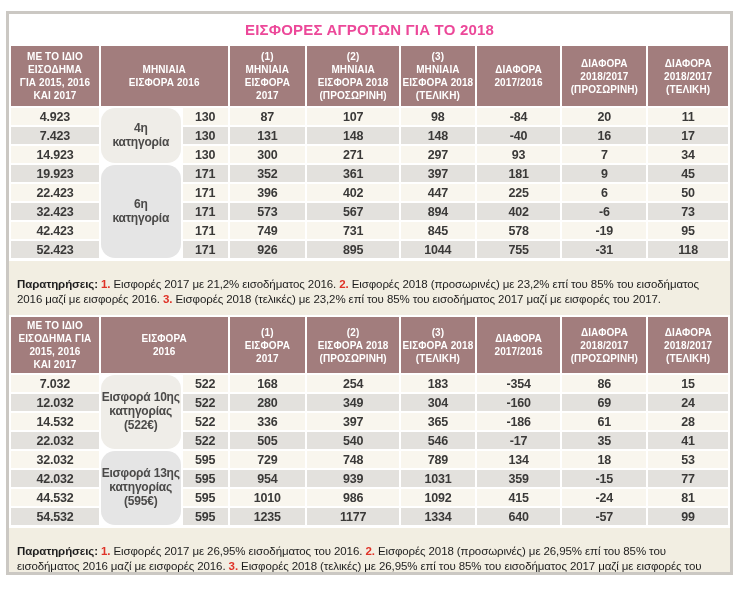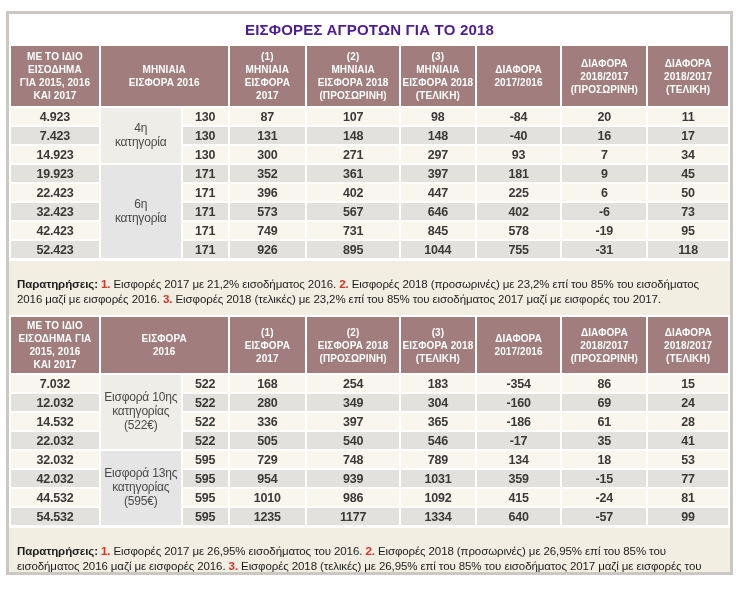--- a/index.html
+++ b/index.html
@@ -6,21 +6,21 @@
   body {
     width:755px; height:599px; background:#ffffff; position:relative;
     font-family:"Liberation Sans", sans-serif; -webkit-font-smoothing:antialiased;
   }
   .frame {
     position:absolute; left:6px; top:11px; width:721px; height:558px;
     border:3px solid #cbc8c3; background:#ffffff; overflow:hidden;
   }
   .panel-title {
     display:flex; align-items:center; justify-content:center;
-    font-weight:bold; font-size:15px; color:#4c1d95; letter-spacing:0.2px;
+    font-weight:bold; font-size:15px; color:#ec4899; letter-spacing:0.2px;
     background:#ffffff;
   }
   .panel-title.first { height:30px; }
   .panel-title.second { height:25px; }
   table {
     border-collapse:separate; border-spacing:2px; width:100%;
     table-layout:fixed; background:#ffffff;
   }
   th {
     background:#a27d7d; color:#ffffff; font-size:10px; font-weight:bold;
@@ -30,21 +30,21 @@
   #t0 th { height:56px; }
   #t1 th { height:48px; }
   td {
     text-align:center; vertical-align:middle; height:17px; padding:0;
     color:#3a3938; font-size:12.5px; font-weight:bold; letter-spacing:-0.2px;
   }
   td.row-light { background:#f9f6ee; }
   td.row-dark  { background:#e3e1dd; }
   td.cat {
     white-space:pre-line; font-size:12px; line-height:1.15;
-    font-weight:normal; color:#4b4a49;
+    font-weight:bold; color:#4b4a49;border-radius:14px;
   }
   td.cat-light { background:#efede8; }
   td.cat-dark  { background:#e5e5e5; }
   .notes {
     background:#f2eee2; padding:16px 8px 5px 8px;
     font-size:11.5px; line-height:1.28; color:#1d1d1d; letter-spacing:-0.1px;
   }
   .notes.first { min-height:33px; margin-top:1px; }
   .notes.second { min-height:48px; margin-top:1px; }
   .seg-bold { font-weight:bold; }
@@ -153,21 +153,21 @@
           <td class="row-light">447</td>
           <td class="row-light">225</td>
           <td class="row-light">6</td>
           <td class="row-light">50</td>
         </tr>
         <tr>
           <td class="row-dark">32.423</td>
           <td class="row-dark">171</td>
           <td class="row-dark">573</td>
           <td class="row-dark">567</td>
-          <td class="row-dark">646</td>
+          <td class="row-dark">894</td>
           <td class="row-dark">402</td>
           <td class="row-dark">-6</td>
           <td class="row-dark">73</td>
         </tr>
         <tr>
           <td class="row-light">42.423</td>
           <td class="row-light">171</td>
           <td class="row-light">749</td>
           <td class="row-light">731</td>
           <td class="row-light">845</td>

